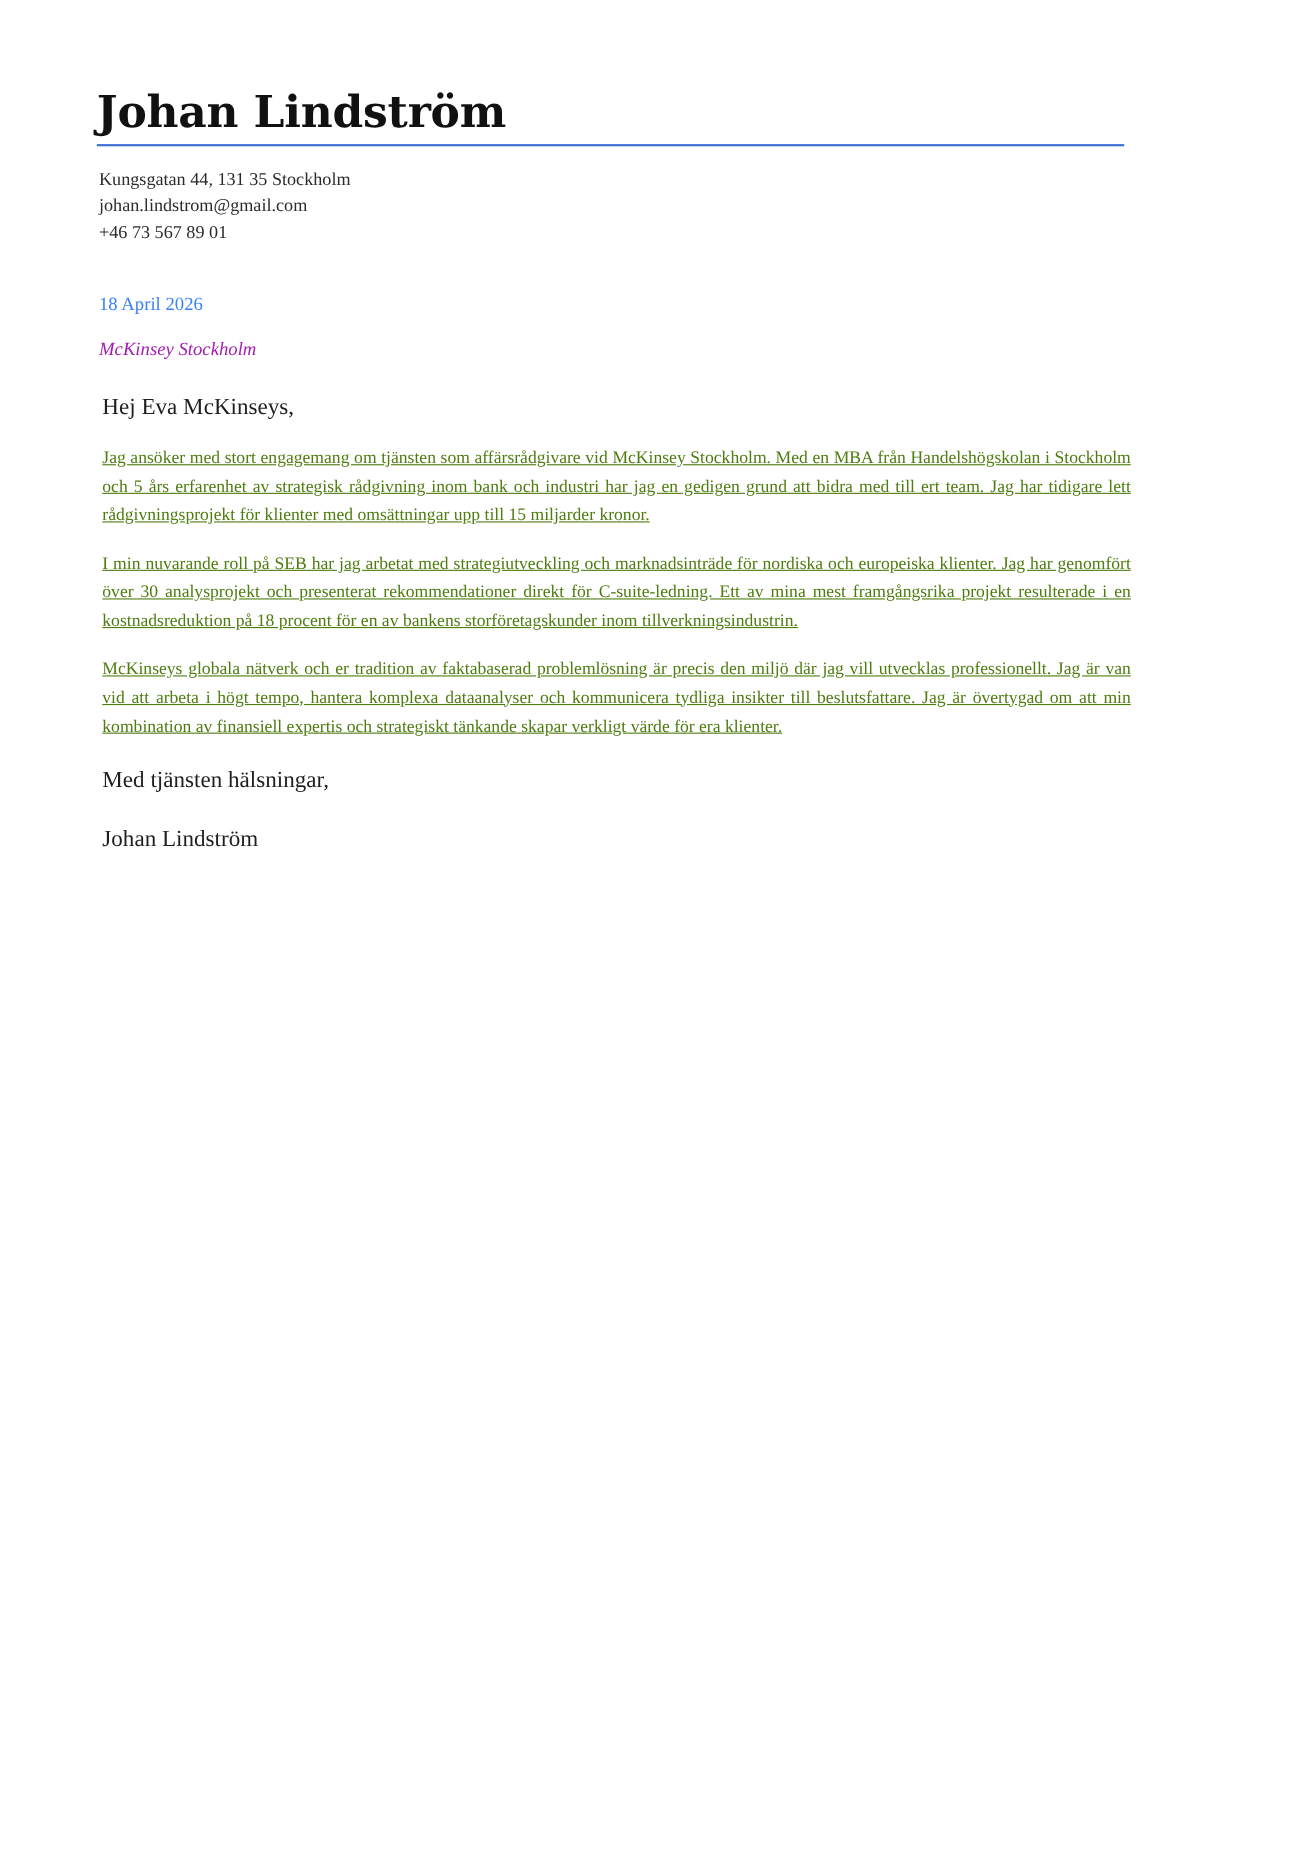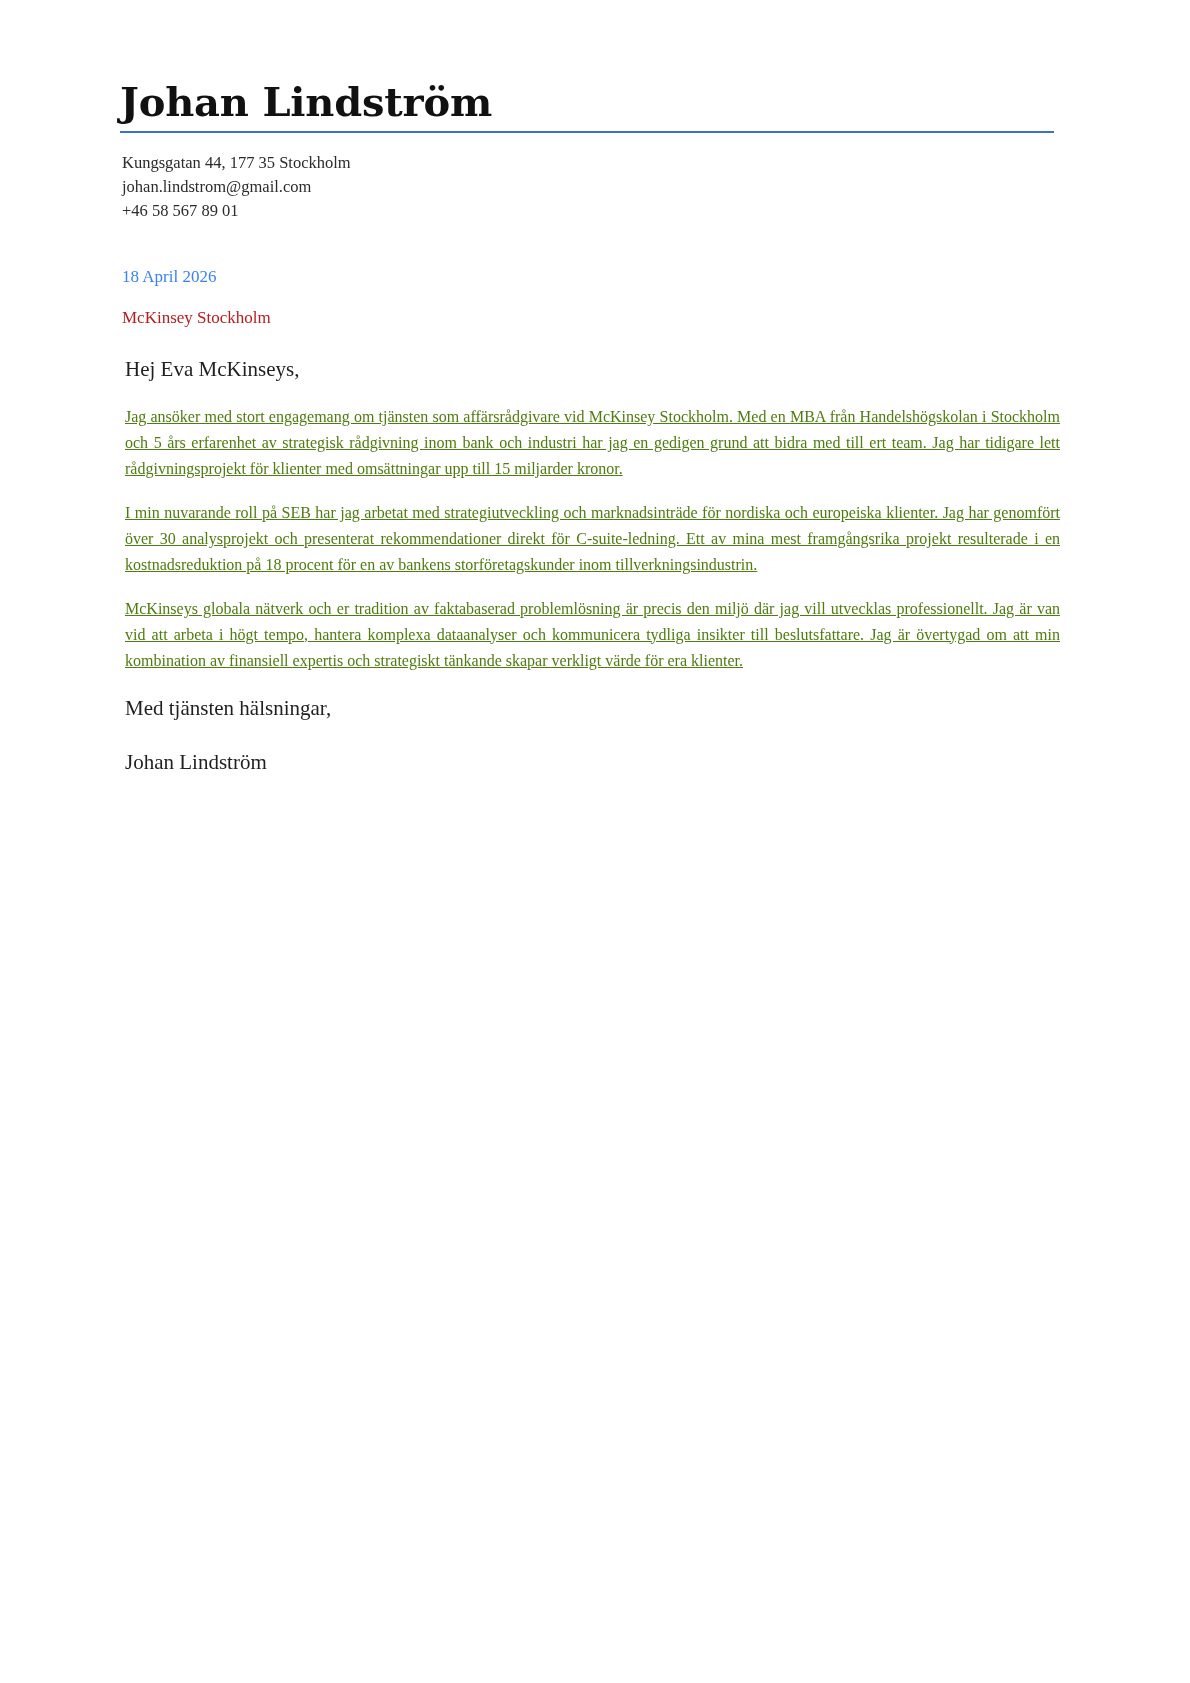--- a/index.html
+++ b/index.html
@@ -14,21 +14,20 @@
     color: #1a1a1a;
     -webkit-font-smoothing: antialiased;
   }
   .page {
     position: relative;
     width: 972px;
     height: 1683px;
     box-sizing: border-box;
     padding: 78px 88px 0 88px;
     background: #ffffff;
-    margin-left: 32px;
   }
 
   
   .header { margin: 0; }
   .name {
     font-family: "DejaVu Serif", "Liberation Serif", serif;
     font-weight: 700;
     font-size: 40px;
     line-height: 1.18;
     letter-spacing: -0.2px;
@@ -73,23 +72,24 @@
     font-family: "DejaVu Serif", "Liberation Serif", serif;
     font-weight: 700;
     font-size: 17px;
     line-height: 1.45;
     color: #111111;
     padding-left: 2px;
   }
   .recipient-company {
     font-size: 17px;
     line-height: 1.5;
-    color: #b91c1c;
+    color: #a21caf;
     padding-left: 2px;
     margin-bottom: 22px;
+    font-style: italic;
   }
 
   
   .body-block {
     padding-left: 5px;
     width: 935px;
   }
   .greeting {
     font-size: 21px;
     line-height: 1.62;
@@ -123,23 +123,23 @@
 <body>
 
 <div class="page">
 
   <div class="header">
     <h1 class="name">Johan Lindström</h1>
     <hr class="rule" style="border-top-color: rgb(63, 111, 208);">
   </div>
 
   <div class="contact">
-    <div class="contact-line">Kungsgatan 44, 177 35 Stockholm</div>
+    <div class="contact-line">Kungsgatan 44, 131 35 Stockholm</div>
     <div class="contact-line">johan.lindstrom@gmail.com</div>
-    <div class="contact-line">+46 58 567 89 01</div>
+    <div class="contact-line">+46 73 567 89 01</div>
   </div>
 
   <div class="date">18 April 2026</div>
   <div class="recipient-company">McKinsey Stockholm</div>
 
   <div class="body-block">
     <p class="greeting">Hej Eva McKinseys,</p>
     <p class="para">Jag ansöker med stort engagemang om tjänsten som affärsrådgivare vid McKinsey Stockholm. Med en MBA från Handelshögskolan i Stockholm och 5 års erfarenhet av strategisk rådgivning inom bank och industri har jag en gedigen grund att bidra med till ert team. Jag har tidigare lett rådgivningsprojekt för klienter med omsättningar upp till 15 miljarder kronor.</p>
     <p class="para">I min nuvarande roll på SEB har jag arbetat med strategiutveckling och marknadsinträde för nordiska och europeiska klienter. Jag har genomfört över 30 analysprojekt och presenterat rekommendationer direkt för C-suite-ledning. Ett av mina mest framgångsrika projekt resulterade i en kostnadsreduktion på 18 procent för en av bankens storföretagskunder inom tillverkningsindustrin.</p>
     <p class="para">McKinseys globala nätverk och er tradition av faktabaserad problemlösning är precis den miljö där jag vill utvecklas professionellt. Jag är van vid att arbeta i högt tempo, hantera komplexa dataanalyser och kommunicera tydliga insikter till beslutsfattare. Jag är övertygad om att min kombination av finansiell expertis och strategiskt tänkande skapar verkligt värde för era klienter.</p>

